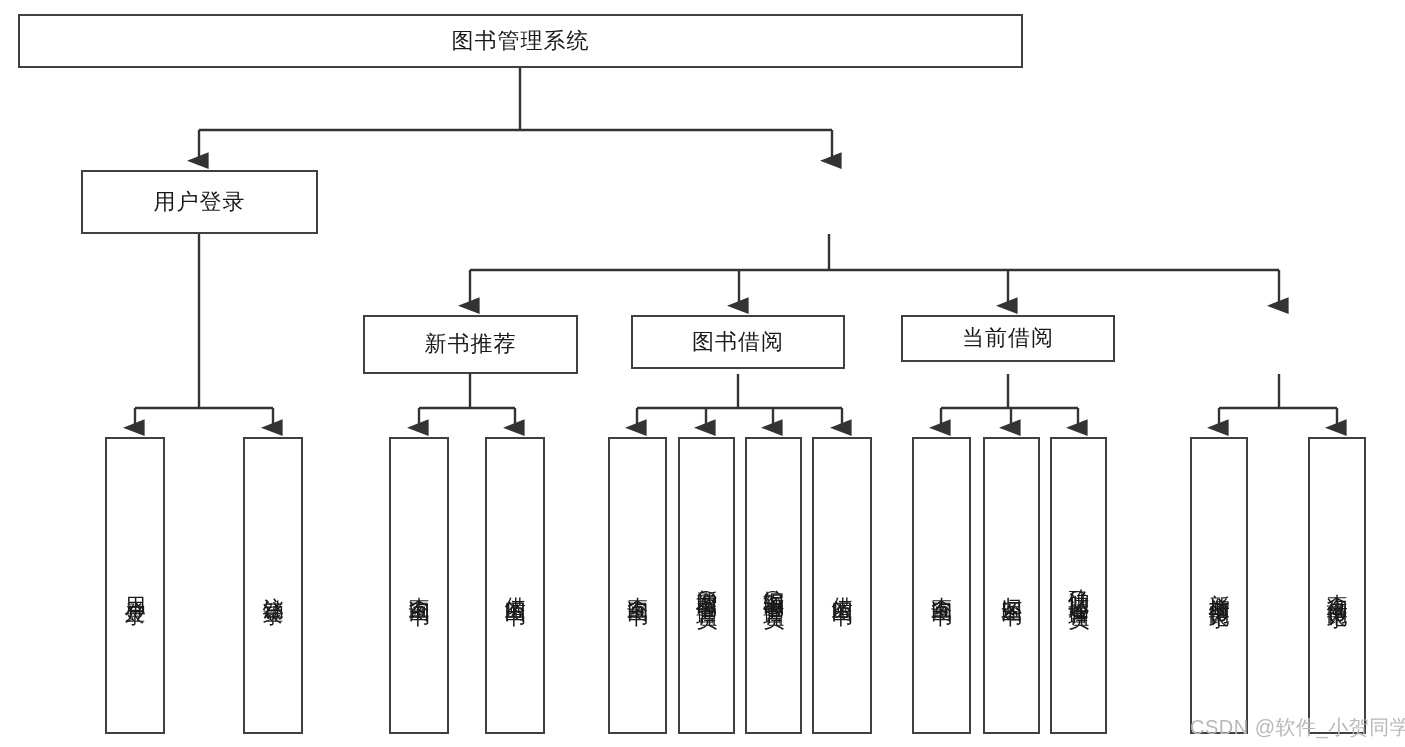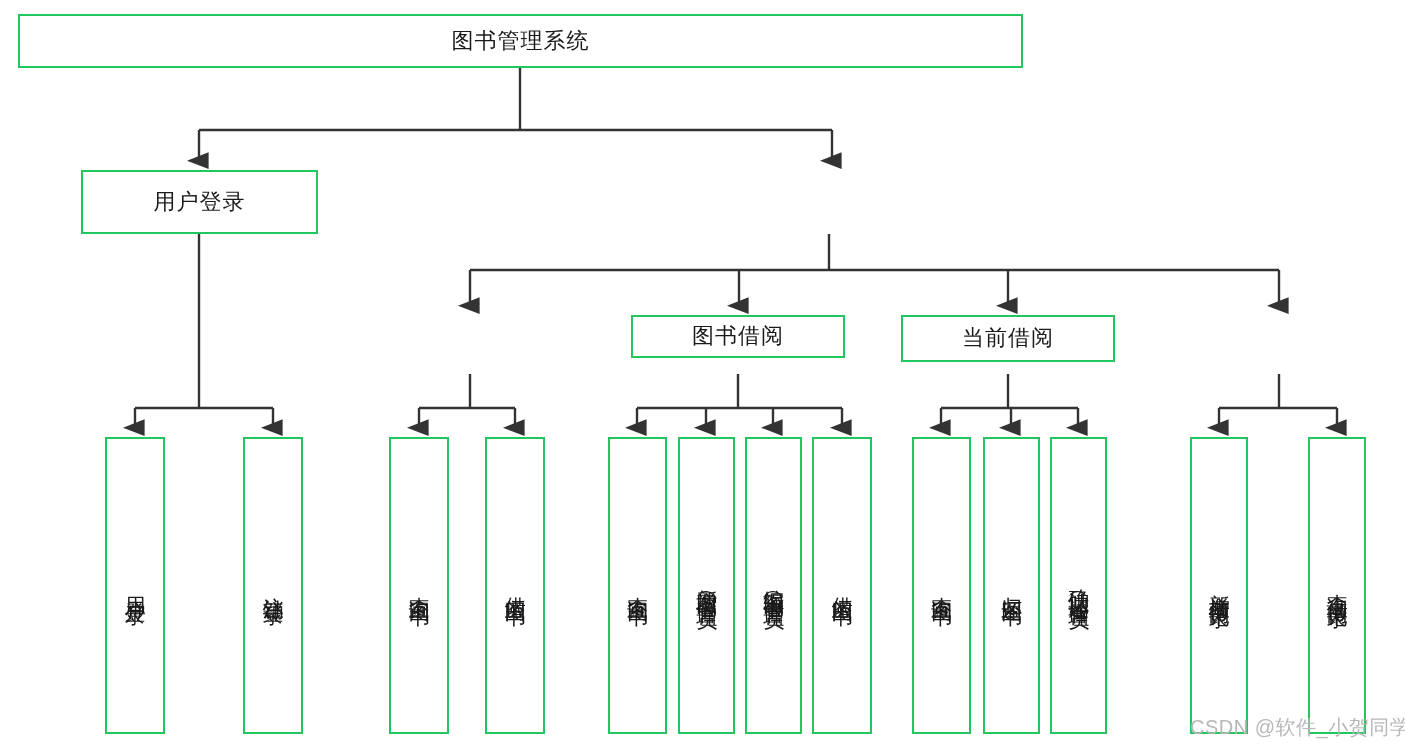--- a/index.html
+++ b/index.html
@@ -23,21 +23,21 @@
     left: 0;
     top: 0;
     width: 1405px;
     height: 747px;
     pointer-events: none;
   }
   .node {
     position: absolute;
     box-sizing: border-box;
     background: #ffffff;
-    border: 2px solid #22c55e;
+    border: 2px solid #404040;
     display: flex;
     align-items: center;
     justify-content: center;
     text-align: center;
   }
   .node.horiz {
     font-size: 22px;
     letter-spacing: 1px;
     line-height: 1.1;
   }
@@ -118,21 +118,24 @@
   </svg>
 
   <div class="node horiz" style="left:18px; top:14px; width:1005px; height:54px;">
     <span>图书管理系统</span>
   </div>
 
   <div class="node horiz" style="left:81px; top:170px; width:237px; height:64px;">
     <span>用户登录</span>
   </div>
 
-  <div class="node horiz" style="left:631px; top:315px; width:214px; height:43px;">
+  <div class="node horiz" style="left:363px; top:315px; width:215px; height:59px;">
+    <span>新书推荐</span>
+  </div>
+  <div class="node horiz" style="left:631px; top:315px; width:214px; height:54px;">
     <span>图书借阅</span>
   </div>
   <div class="node horiz" style="left:901px; top:315px; width:214px; height:47px;">
     <span>当前借阅</span>
   </div>
 
   <div class="node vert" style="left:105px; top:437px; width:60px; height:297px;">
     <span class="vlabel">用户登录</span>
   </div>
   <div class="node vert" style="left:243px; top:437px; width:60px; height:297px;">

